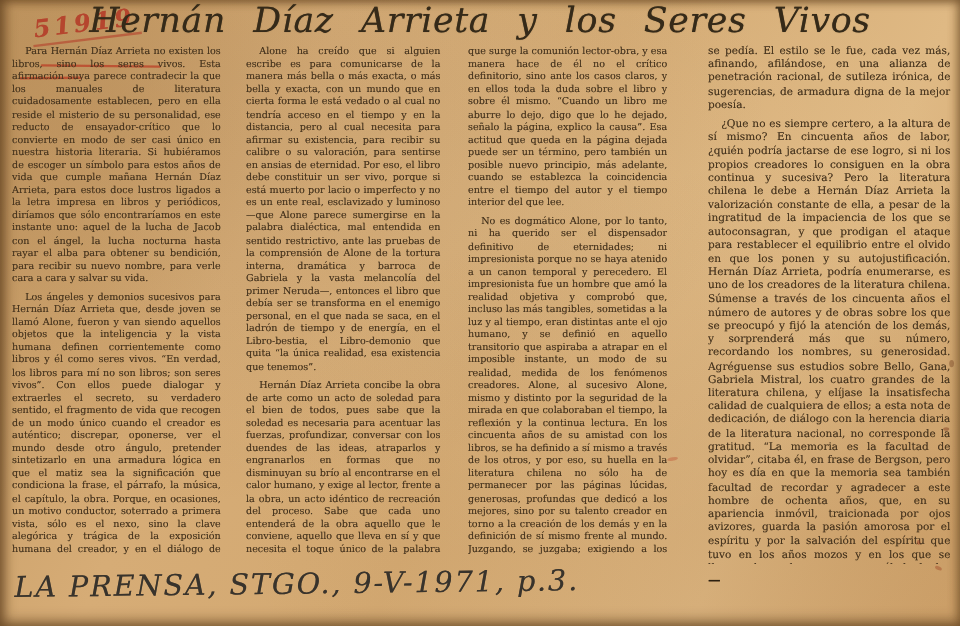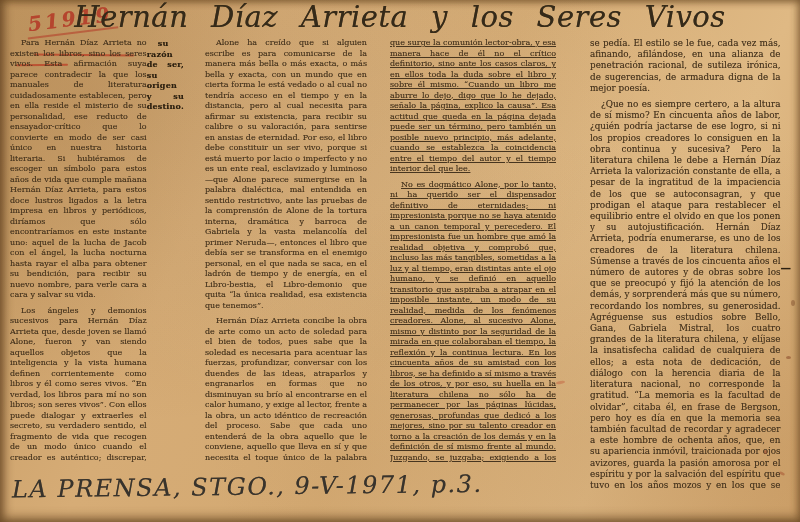--- a/index.html
+++ b/index.html
@@ -26,30 +26,30 @@
   .archive-mark{
     position:absolute;left:26px;top:7px;color:#b5452e;font-size:20px;
     font-style:italic;font-weight:bold;letter-spacing:3px;transform:rotate(-7deg);
     border-bottom:2px solid rgba(181,69,46,.65);padding:0 4px 1px 2px;
     text-shadow:0 0 .5px rgba(181,69,46,.6);
   }
   .red-underline{position:absolute;height:2px;background:rgba(187,58,34,.72);border-radius:2px;}
   .u1{left:34px;top:54px;width:100px;transform:rotate(.6deg);}
   .u2{left:16px;top:64px;width:52px;transform:rotate(-.5deg);}
   .col{
-    position:absolute;top:38px;display:flex;flex-direction:row;
+    position:absolute;top:38px;display:flex;flex-direction:column;
     color:#47351f;text-shadow:0 0 .55px rgba(72,52,30,.55);
     filter:blur(.22px);
   }
   .col-text{flex:1 1 auto;overflow:hidden;text-align:justify;}
   .col p{margin:0 0 5px;text-indent:11px;hyphens:auto;}
   .col p.noindent{text-indent:0;}
   .col1{left:10px;width:174px;height:424px;font-size:8px;line-height:10.5px;}
   .col2{left:205px;width:162px;height:424px;font-size:8px;line-height:10.5px;}
-  .col3{left:390px;width:166px;height:424px;font-size:8px;line-height:10.5px;text-decoration:underline;}
+  .col3{left:390px;width:166px;height:424px;font-size:8px;line-height:10.5px;}
   .col4{left:590px;width:202px;height:452px;font-size:8.8px;line-height:11.2px;}
   .bold-line{
     font-weight:bold;color:#2c2010;margin:1px 0 0;text-align:justify;
     letter-spacing:.2px;
   }
   .byline-row{
     display:flex;align-items:center;gap:7px;margin-top:9px;
     font-size:10.5px;font-weight:bold;letter-spacing:1px;color:#2c2010;
   }
   .citation{
@@ -75,21 +75,20 @@
   <h1 class="title">Hernán Díaz Arrieta y los Seres Vivos</h1>
 
   <div class="red-underline u1"></div>
   <div class="red-underline u2"></div>
 
   <div class="col col1">
     <div class="col-text">
       <p>Para Hernán Díaz Arrieta no existen los libros, sino los seres vivos. Esta afirmación suya parece contradecir la que los manuales de literatura cuidadosamente establecen, pero en ella reside el misterio de su personalidad, ese reducto de ensayador-crítico que lo convierte en modo de ser casi único en nuestra historia literaria. Si hubiéramos de escoger un símbolo para estos años de vida que cumple mañana Hernán Díaz Arrieta, para estos doce lustros ligados a la letra impresa en libros y periódicos, diríamos que sólo encontraríamos en este instante uno: aquel de la lucha de Jacob con el ángel, la lucha nocturna hasta rayar el alba para obtener su bendición, para recibir su nuevo nombre, para verle cara a cara y salvar su vida.</p>
       <p>Los ángeles y demonios sucesivos para Hernán Díaz Arrieta que, desde joven se llamó Alone, fueron y van siendo aquellos objetos que la inteligencia y la vista humana definen corrientemente como libros y él como seres vivos. “En verdad, los libros para mí no son libros; son seres vivos”. Con ellos puede dialogar y extraerles el secreto, su verdadero sentido, el fragmento de vida que recogen de un modo único cuando el creador es auténtico; discrepar, oponerse, ver el mundo desde otro ángulo, pretender sintetizarlo en una armadura lógica en que el matiz sea la significación que condiciona la frase, el párrafo, la música, el capítulo, la obra. Porque, en ocasiones, un motivo conductor, soterrado a primera vista, sólo es el nexo, sino la clave alegórica y trágica de la exposición humana del creador, y en el diálogo de simpatía u oposición, la obra como el ángel entrega</p>
     </div>
-    <p class="bold-line">su razón de ser, su origen y su destino.</p>
   </div>
 
   <div class="col col2">
     <div class="col-text">
       <p>Alone ha creído que si alguien escribe es para comunicarse de la manera más bella o más exacta, o más bella y exacta, con un mundo que en cierta forma le está vedado o al cual no tendría acceso en el tiempo y en la distancia, pero al cual necesita para afirmar su existencia, para recibir su calibre o su valoración, para sentirse en ansias de eternidad. Por eso, el libro debe constituir un ser vivo, porque si está muerto por lacio o imperfecto y no es un ente real, esclavizado y luminoso —que Alone parece sumergirse en la palabra dialéctica, mal entendida en sentido restrictivo, ante las pruebas de la comprensión de Alone de la tortura interna, dramática y barroca de Gabriela y la vasta melancolía del primer Neruda—, entonces el libro que debía ser se transforma en el enemigo personal, en el que nada se saca, en el ladrón de tiempo y de energía, en el Libro-bestia, el Libro-demonio que quita “la única realidad, esa existencia que tenemos”.</p>
       <p>Hernán Díaz Arrieta concibe la obra de arte como un acto de soledad para el bien de todos, pues sabe que la soledad es necesaria para acentuar las fuerzas, profundizar, conversar con los duendes de las ideas, atraparlos y engranarlos en formas que no disminuyan su brío al encontrarse en el calor humano, y exige al lector, frente a la obra, un acto idéntico de recreación del proceso. Sabe que cada uno entenderá de la obra aquello que le conviene, aquello que lleva en sí y que necesita el toque único de la palabra ajena para iluminarse, para acrecentar la conciencia de sí mismo y del mundo. No ignora que esto exige una disposición y una madurez que</p>
     </div>
   </div>
 
   <div class="col col3">

